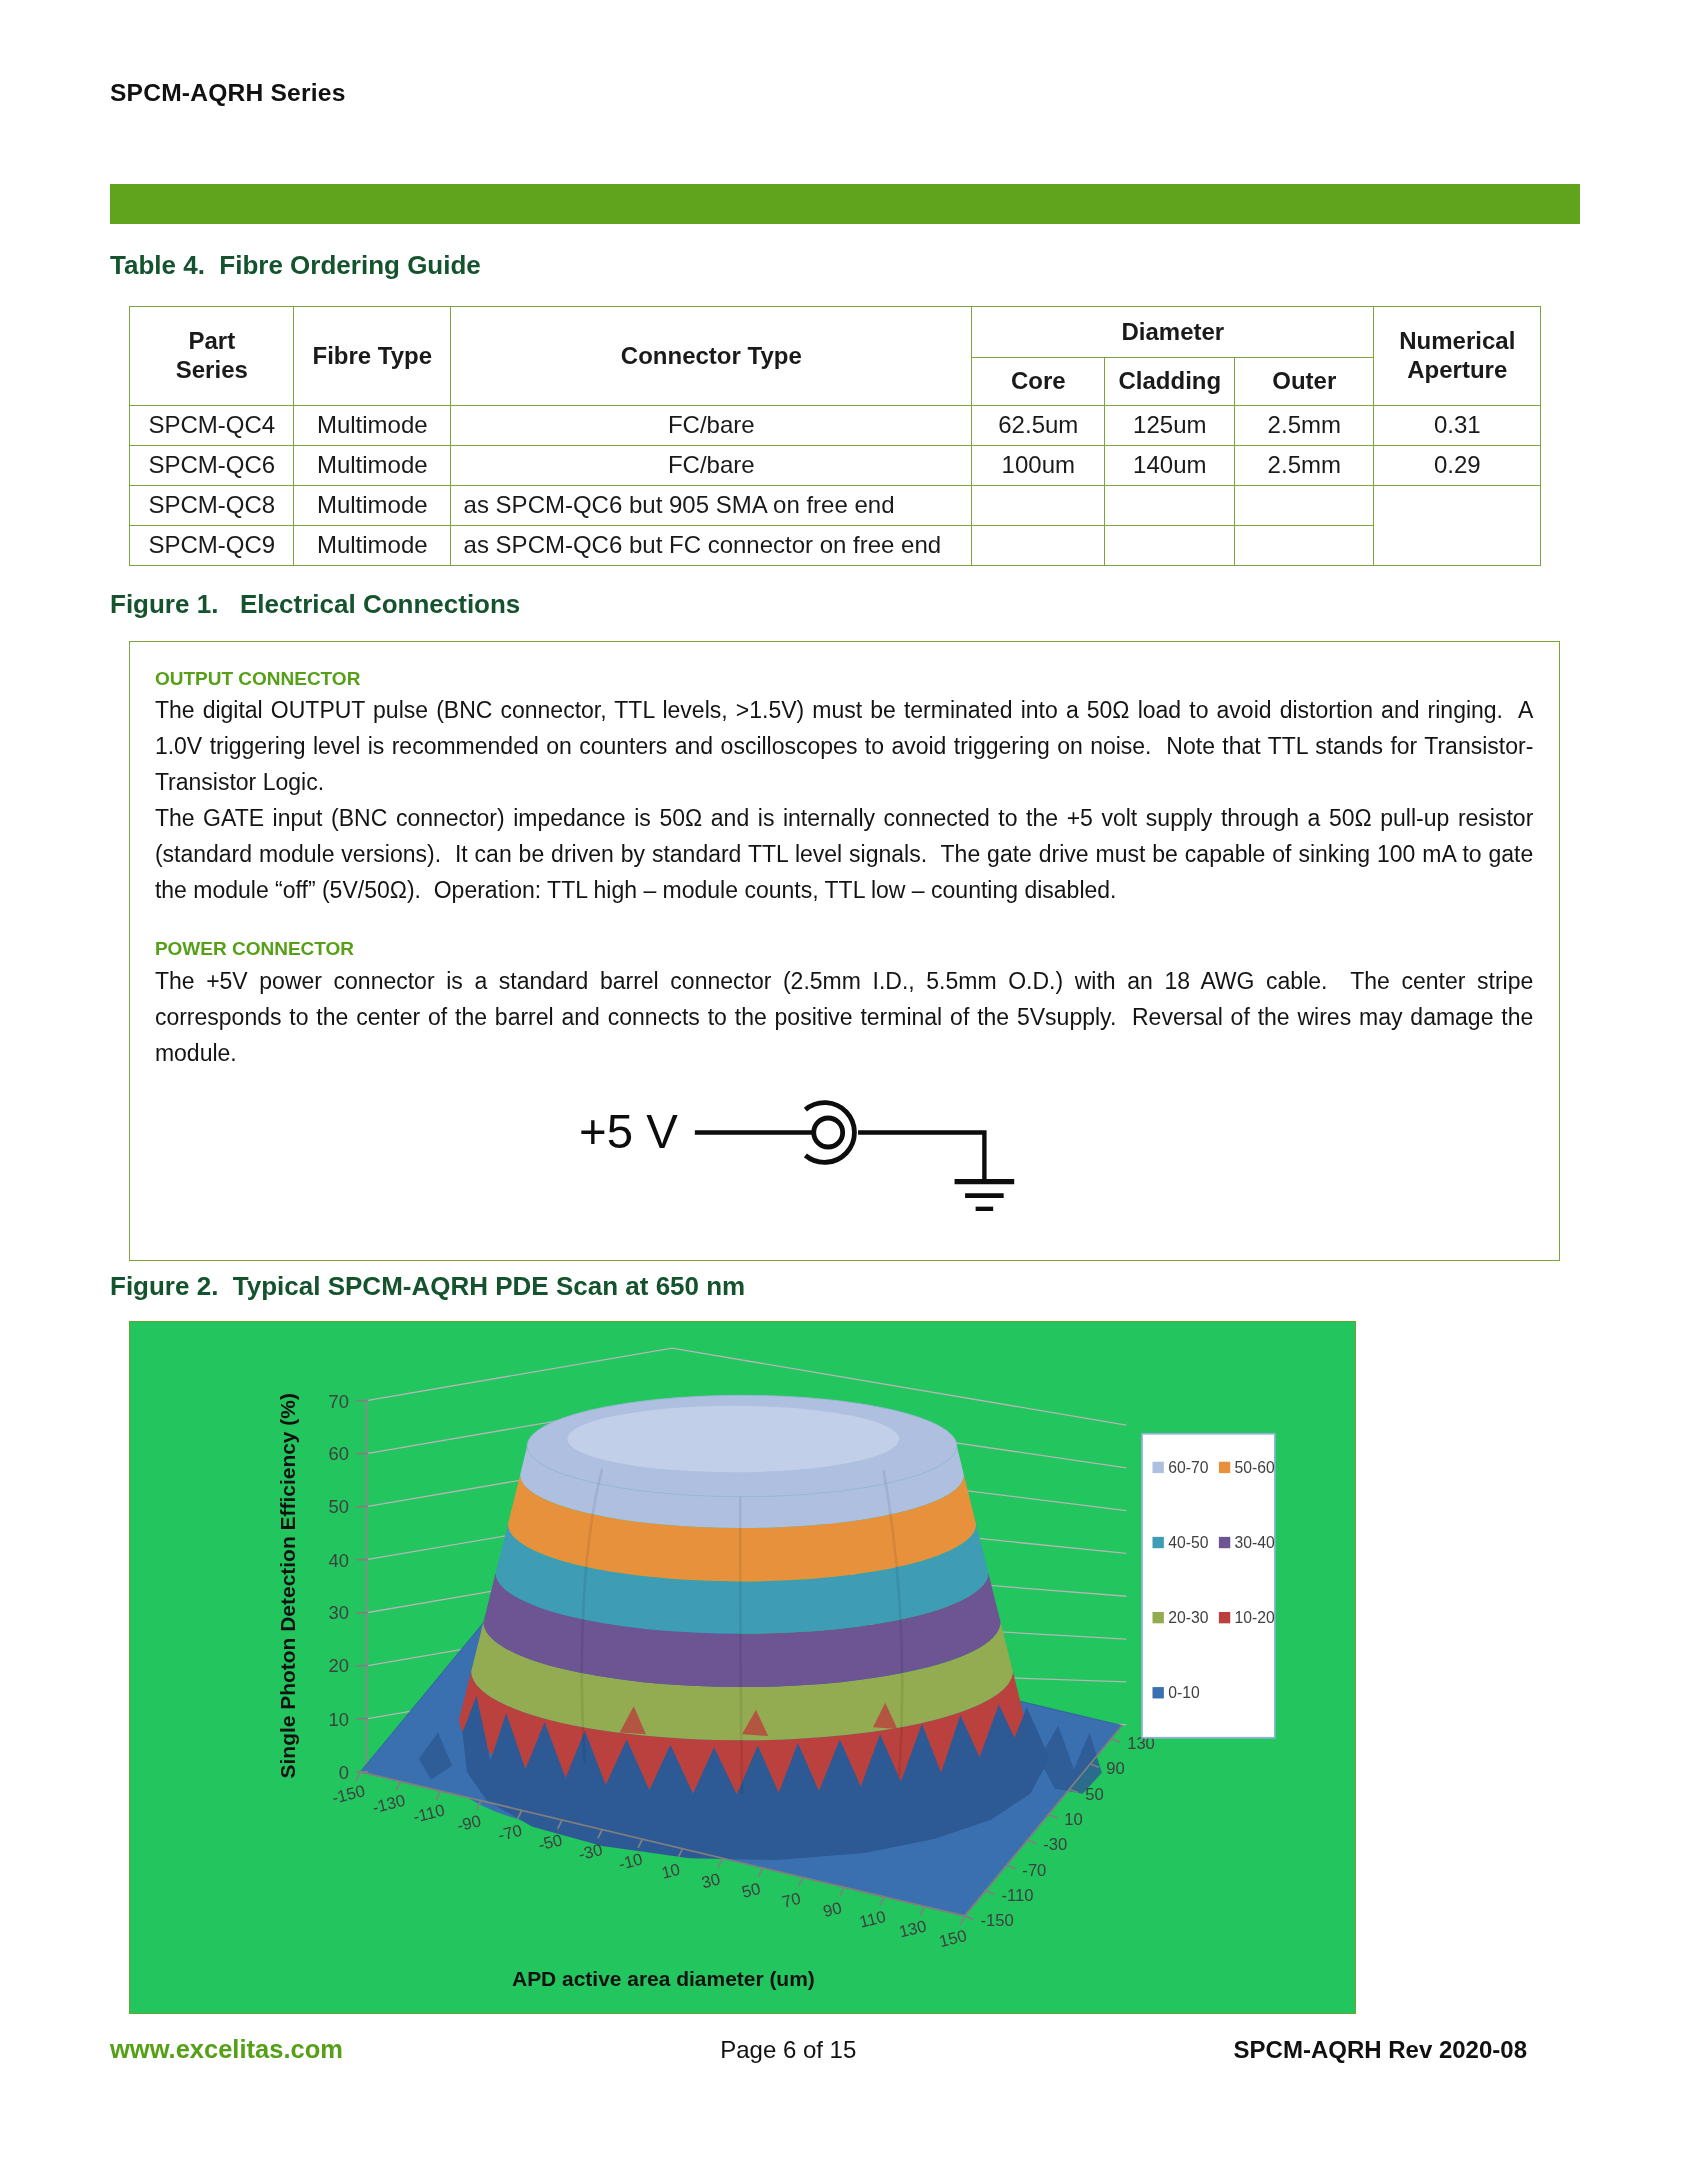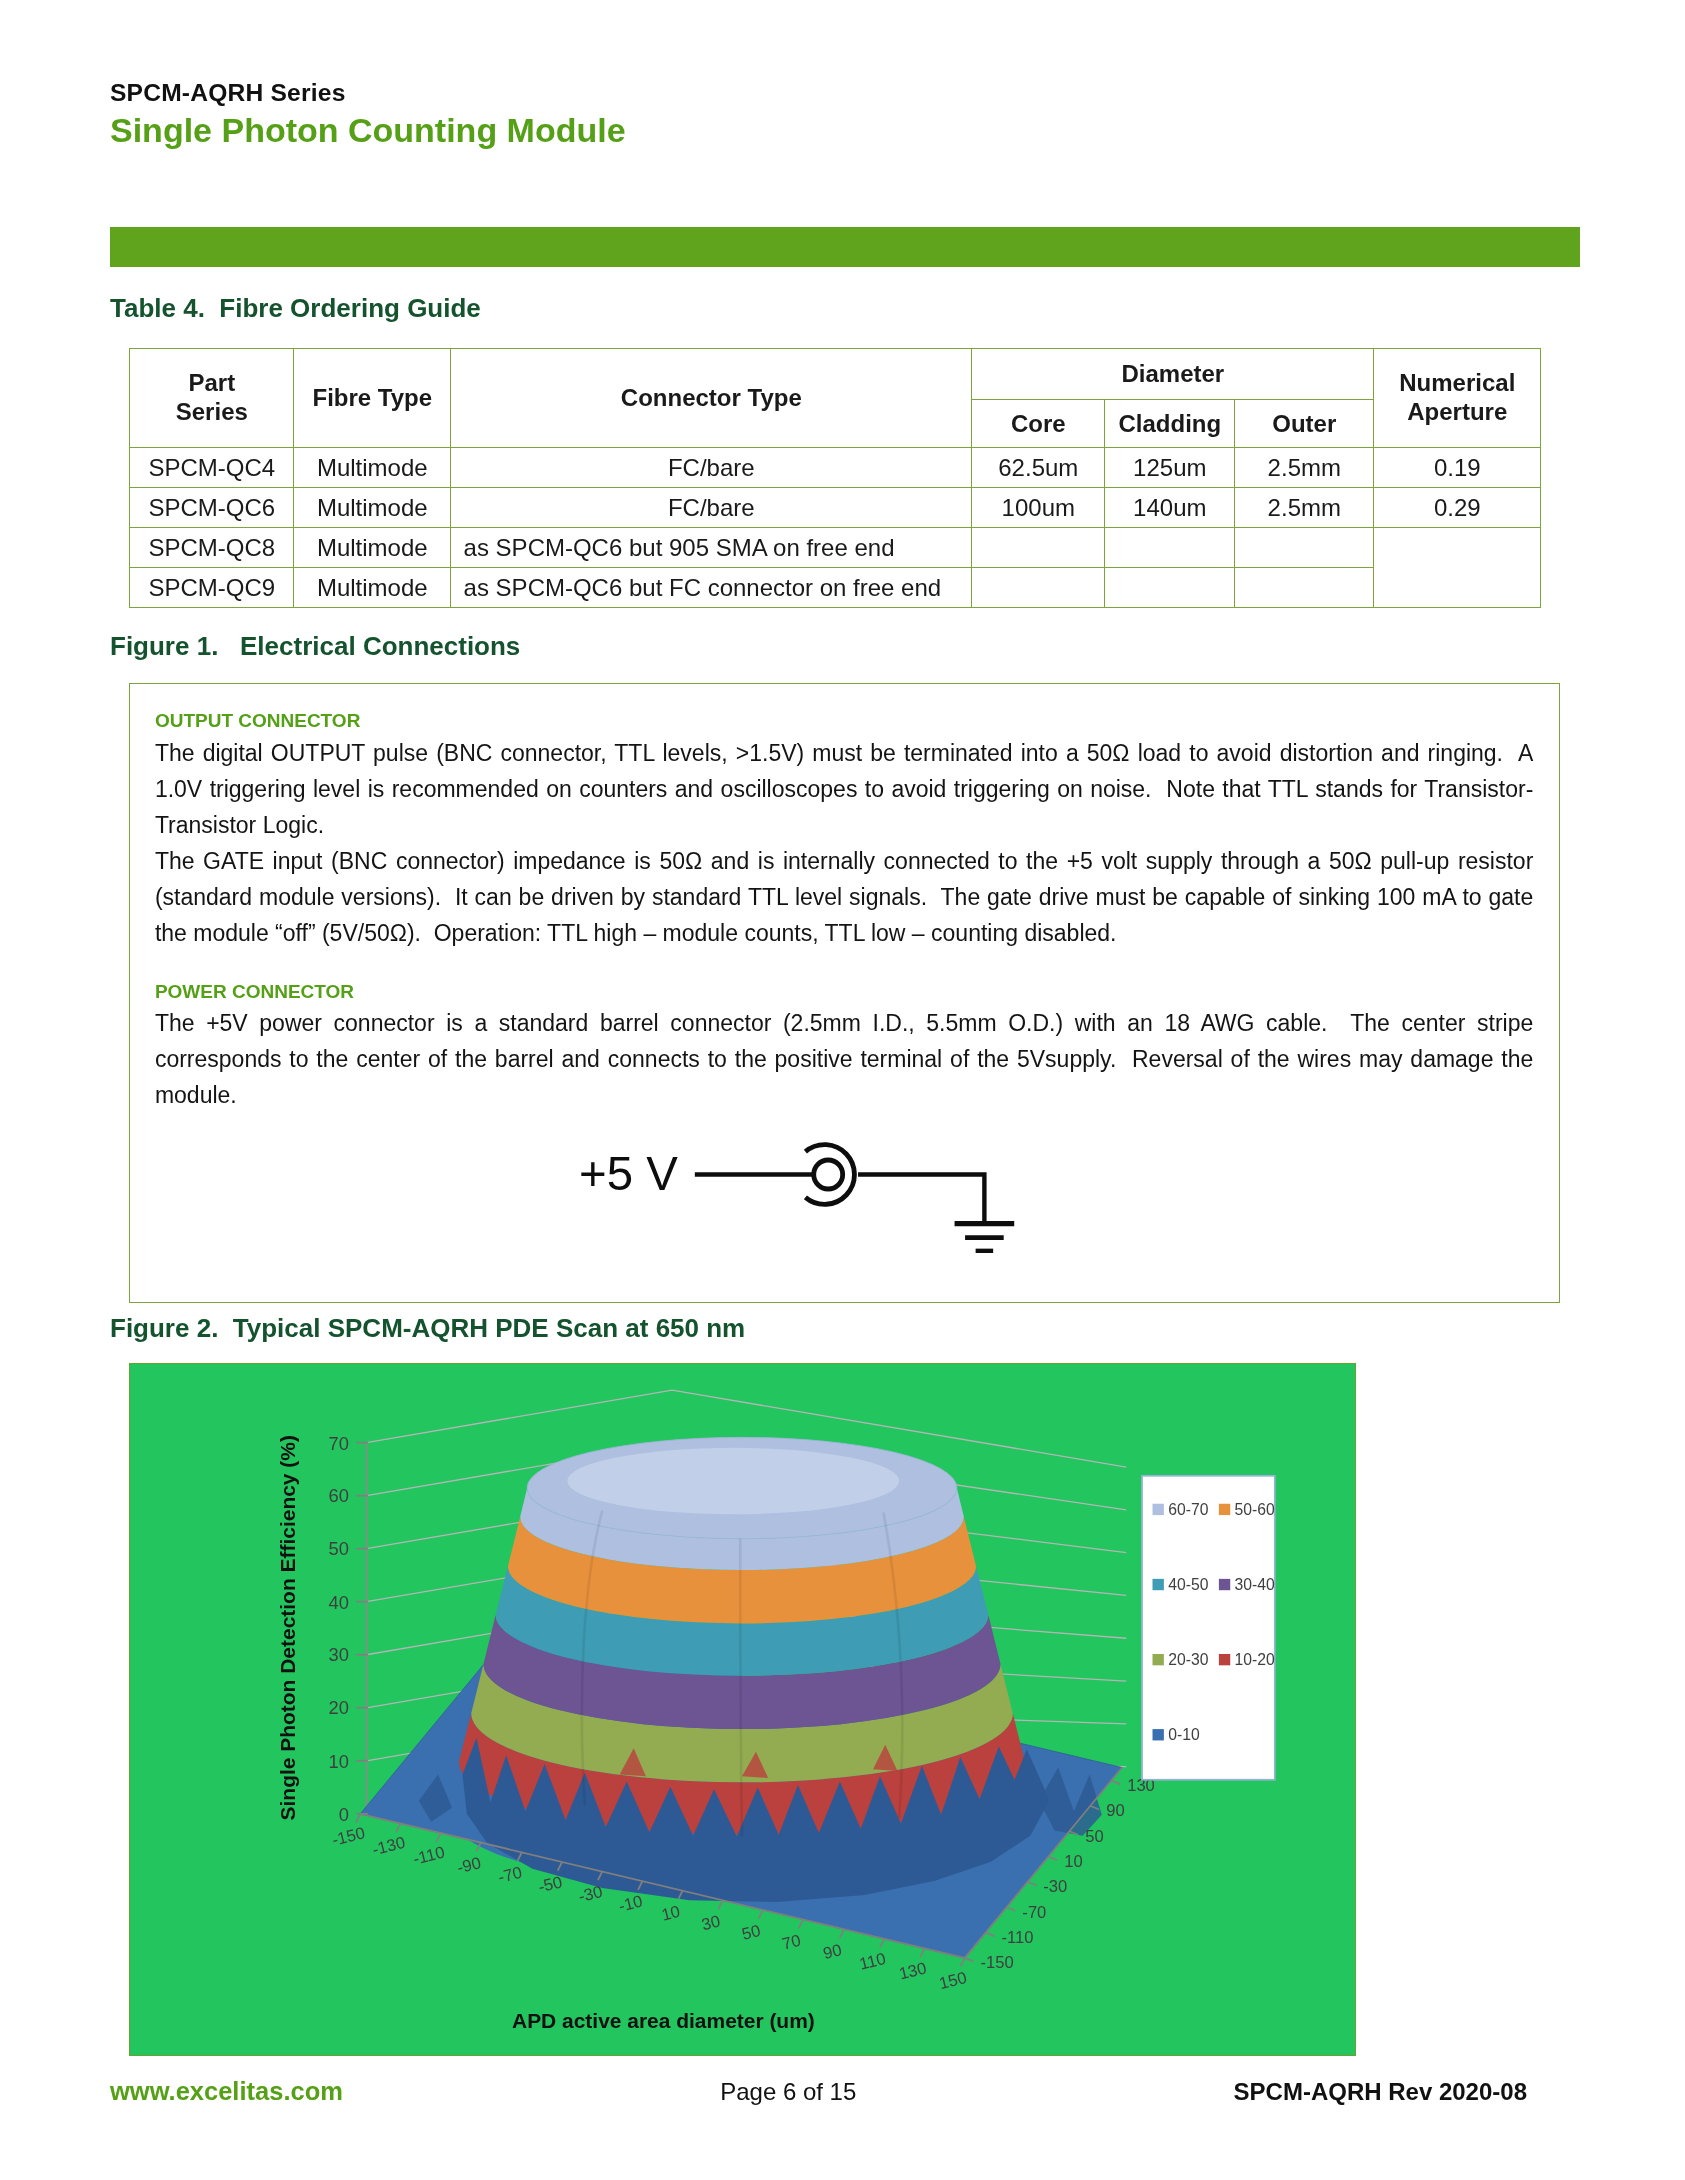--- a/index.html
+++ b/index.html
@@ -72,21 +72,20 @@
   .ztick-lbl { font-size:21px; fill:#3f3f3f; }
   .leg-lbl { font-size:18px; fill:#404040; }
   .axis-title { font-size:24px; font-weight:bold; fill:#111; }
 </style>
 </head>
 <body>
 
 <div class="page">
 
   <div class="series">SPCM-AQRH Series</div>
-  <div class="doc-title">Single Photon Counting Module</div>
   <div class="green-bar"></div>
 
   <div class="caption cap-table">Table 4.  Fibre Ordering Guide</div>
 
   <table class="fibre">
     <tbody>
         <tr class="hrow1">
       <th class="w-part" rowspan="2"><span class="wrap-narrow">Part Series</span></th>
       <th class="w-fibre" rowspan="2">Fibre Type</th>
       <th class="w-conn" rowspan="2">Connector Type</th>
@@ -98,21 +97,21 @@
       <th class="w-clad">Cladding</th>
       <th class="w-outer">Outer</th>
     </tr>
     <tr class="drow">
       <td>SPCM-QC4</td>
       <td>Multimode</td>
       <td>FC/bare</td>
       <td>62.5um</td>
       <td>125um</td>
       <td>2.5mm</td>
-      <td>0.19</td>
+      <td>0.31</td>
     </tr>
     <tr class="drow">
       <td>SPCM-QC6</td>
       <td>Multimode</td>
       <td>FC/bare</td>
       <td>100um</td>
       <td>140um</td>
       <td>2.5mm</td>
       <td>0.29</td>
     </tr>

